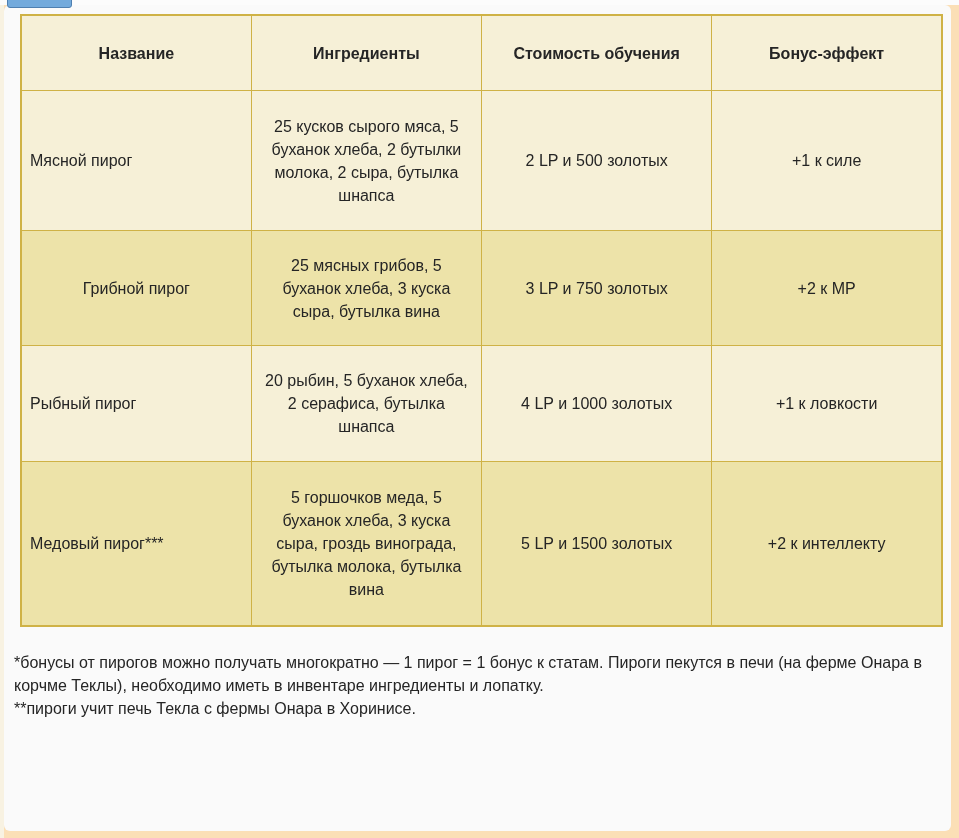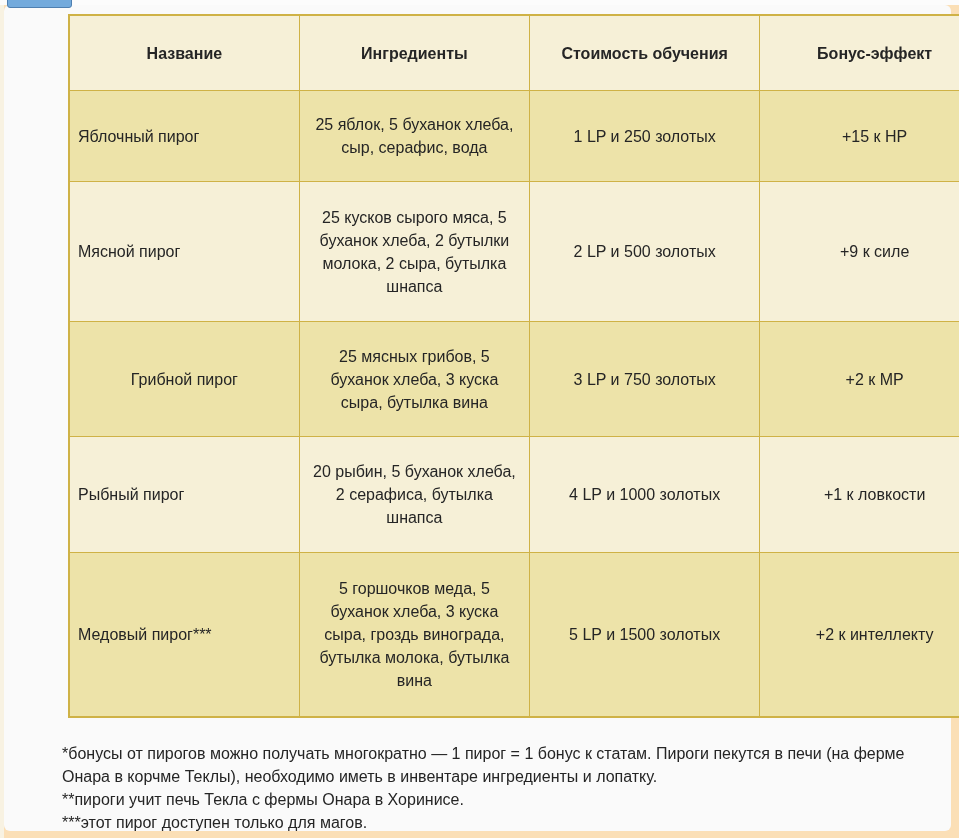--- a/index.html
+++ b/index.html
@@ -18,21 +18,21 @@
     background:#f8f2e2;
   }
   .blue-tab{
     position:absolute;left:7px;top:-4px;width:63px;height:10px;
     background:#73aadc;border:1px solid #4e7fb0;
     border-radius:0 0 3px 3px;
     z-index:5;
   }
   .panel{
     position:absolute;left:4px;top:5px;right:8px;bottom:7px;
-    background:#fafafa;border-radius:6px;padding-left:48px;
+    background:#fafafa;border-radius:6px;
   }
   table.pies{
     border-collapse:collapse;
     margin:9px 0 0 16px;
     width:923px;
     table-layout:fixed;
     border:2px solid #cfb246;
     font-size:16px;
   }
   table.pies th, table.pies td{
@@ -82,31 +82,25 @@
       </colgroup>
     <thead>
       <tr>
         <th>Название</th>
         <th>Ингредиенты</th>
         <th>Стоимость обучения</th>
         <th>Бонус-эффект</th>
       </tr>
     </thead>
     <tbody>
-      <tr class="odd r1">
-        <td class="name">Яблочный пирог</td>
-        <td class="c">25 яблок, 5 буханок хлеба, сыр, серафис, вода</td>
-        <td class="c">1 LP и 250 золотых</td>
-        <td class="c">+15 к HP</td>
-      </tr>
       <tr class="even r2">
         <td class="name">Мясной пирог</td>
         <td class="c">25 кусков сырого мяса, 5 буханок хлеба, 2 бутылки молока, 2 сыра, бутылка шнапса</td>
         <td class="c">2 LP и 500 золотых</td>
-        <td class="c">+9 к силе</td>
+        <td class="c">+1 к силе</td>
       </tr>
       <tr class="odd r3">
         <td class="name">Грибной пирог</td>
         <td class="c">25 мясных грибов, 5 буханок хлеба, 3 куска сыра, бутылка вина</td>
         <td class="c">3 LP и 750 золотых</td>
         <td class="c">+2 к MP</td>
       </tr>
       <tr class="even r4">
         <td class="name">Рыбный пирог</td>
         <td class="c">20 рыбин, 5 буханок хлеба, 2 серафиса, бутылка шнапса</td>
@@ -118,16 +112,15 @@
         <td class="c">5 горшочков меда, 5 буханок хлеба, 3 куска сыра, гроздь винограда, бутылка молока, бутылка вина</td>
         <td class="c">5 LP и 1500 золотых</td>
         <td class="c">+2 к интеллекту</td>
       </tr>
     </tbody>
   </table>
 
   <div class="footnotes">
     <p>*бонусы от пирогов можно получать многократно — 1 пирог = 1 бонус к статам. Пироги пекутся в печи (на ферме Онара в корчме Теклы), необходимо иметь в инвентаре ингредиенты и лопатку.</p>
     <p>**пироги учит печь Текла с фермы Онара в Хоринисе.</p>
-    <p>***этот пирог доступен только для магов.</p>
   </div>
 
 </div>
 
 </body></html>

